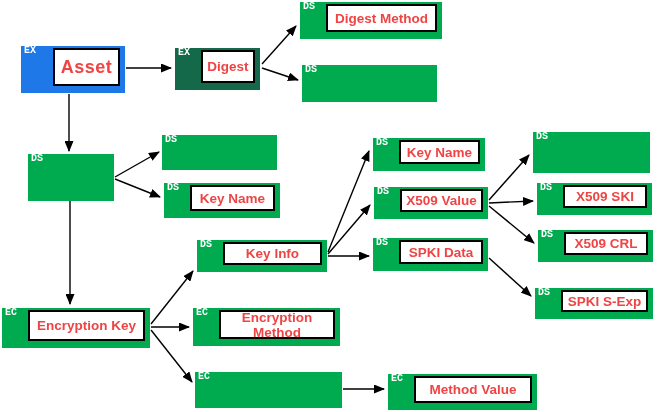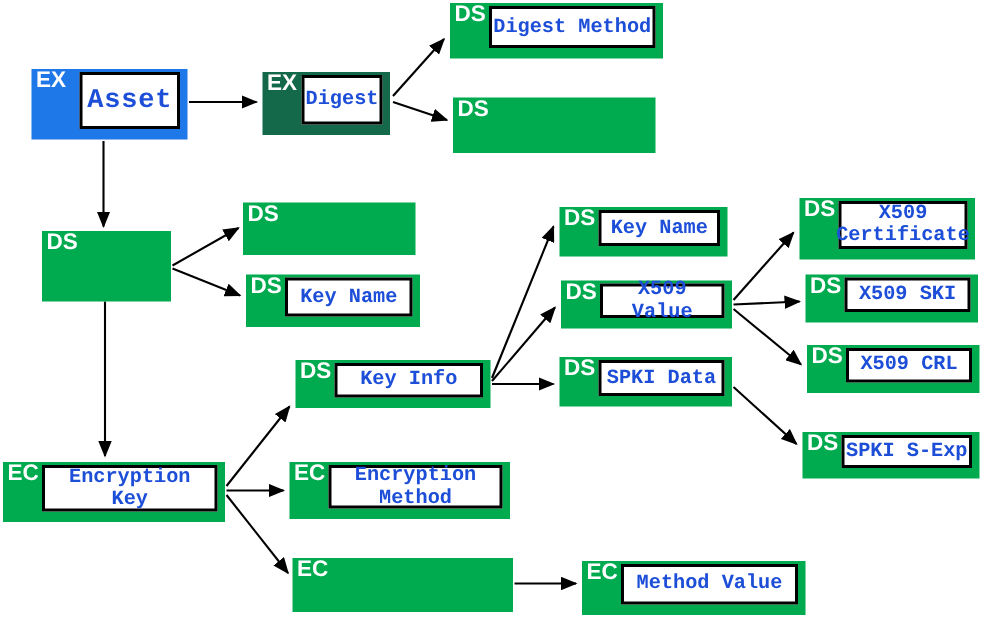--- a/index.html
+++ b/index.html
@@ -24,44 +24,44 @@
   }
   .node {
     position: absolute;
     z-index: 2;
   }
   .node .tag {
     position: absolute;
     left: 3px;
     top: -1px;
     font-weight: bold;
-    font-size: 15px;
+    font-size: 10px;
     color: #ffffff;
+    font-family: Liberation Mono, monospace;
   }
   .node .label-box {
     position: absolute;
     top: 2px;
     right: 5px;
     bottom: 7px;
     left: 26px;
     background: #ffffff;
     border: 2px solid #000000;
     box-sizing: border-box;
     display: flex;
     align-items: center;
     justify-content: center;
   }
   .node .label {
     font-weight: bold;
     font-size: 13.5px;
     line-height: 15px;
-    color: #1d4ed8;
+    color: #ef4444;
     text-align: center;
     white-space: pre-line;
-    font-family: Liberation Mono, monospace;
   }
   .node.big .label {
     font-size: 18px;
     line-height: 20px;
     letter-spacing: 0.5px;
   }
 </style>
 </head>
 <body>
 
@@ -152,24 +152,20 @@
       </div>
     </div>
     <div class="node" style="left: 373px; top: 238px; width: 115px; height: 33px; background: rgb(0, 170, 79);">
       <span class="tag">DS</span>
       <div class="label-box">
         <span class="label">SPKI Data</span>
       </div>
     </div>
     <div class="node" style="left: 533px; top: 132px; width: 117px; height: 41px; background: rgb(0, 170, 79);">
       <span class="tag">DS</span>
-      <div class="label-box">
-        <span class="label">X509
-Certificate</span>
-      </div>
     </div>
     <div class="node" style="left: 537px; top: 183px; width: 115px; height: 32px; background: rgb(0, 170, 79);">
       <span class="tag">DS</span>
       <div class="label-box">
         <span class="label">X509 SKI</span>
       </div>
     </div>
     <div class="node" style="left: 538px; top: 230px; width: 115px; height: 32px; background: rgb(0, 170, 79);">
       <span class="tag">DS</span>
       <div class="label-box">

